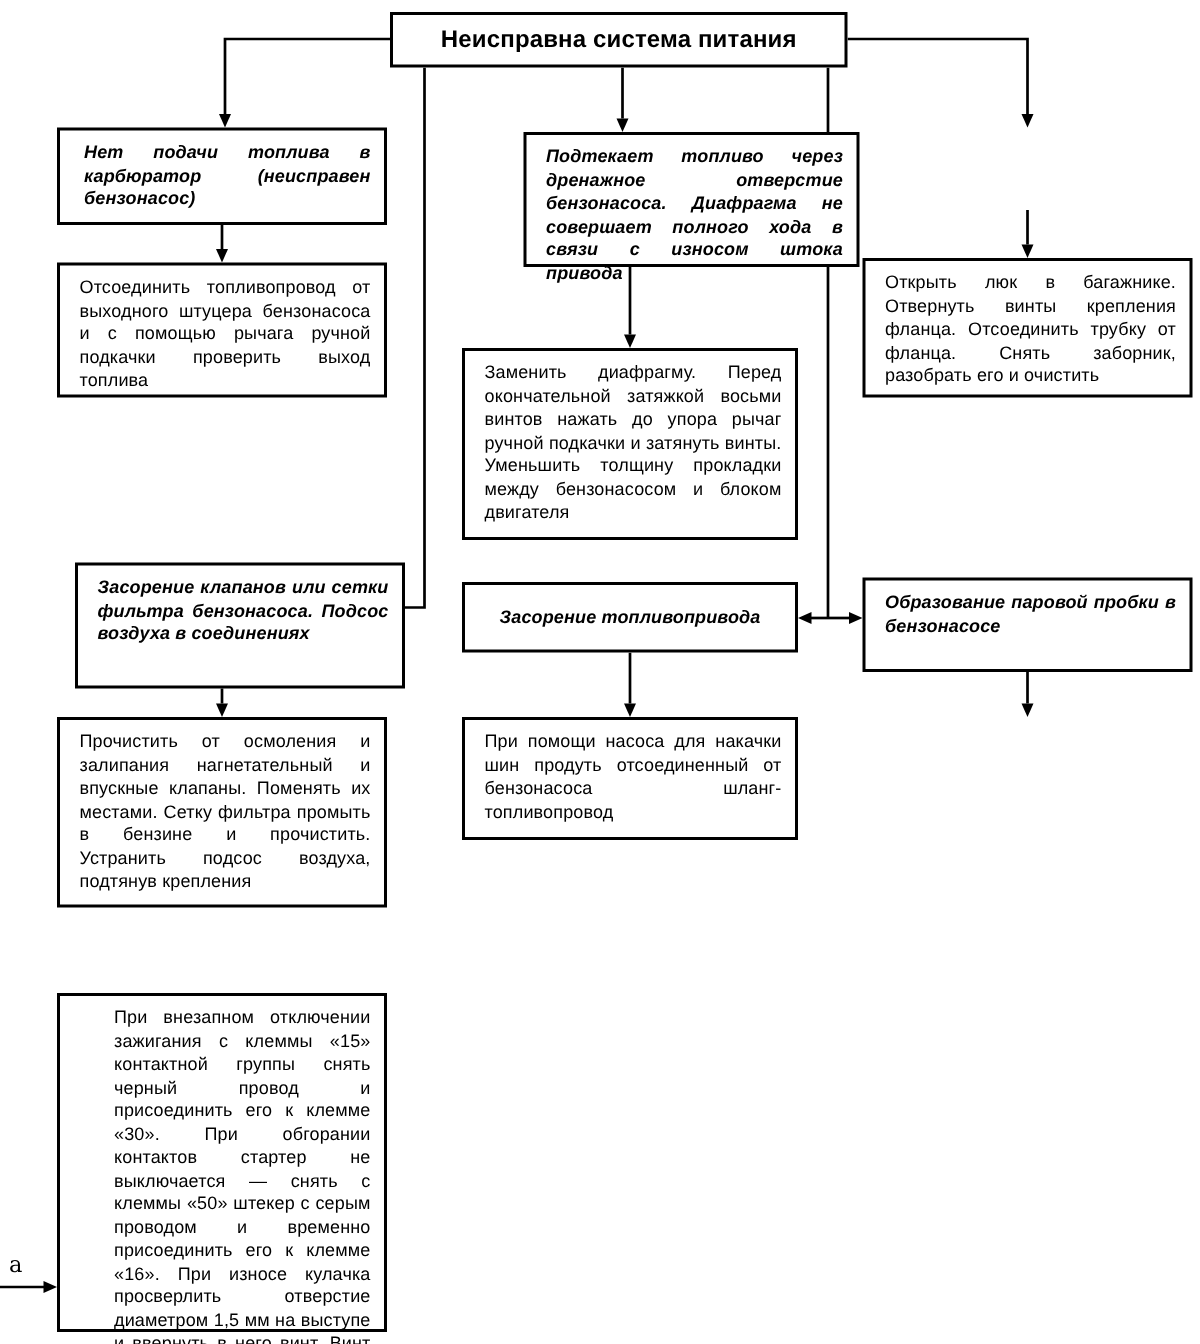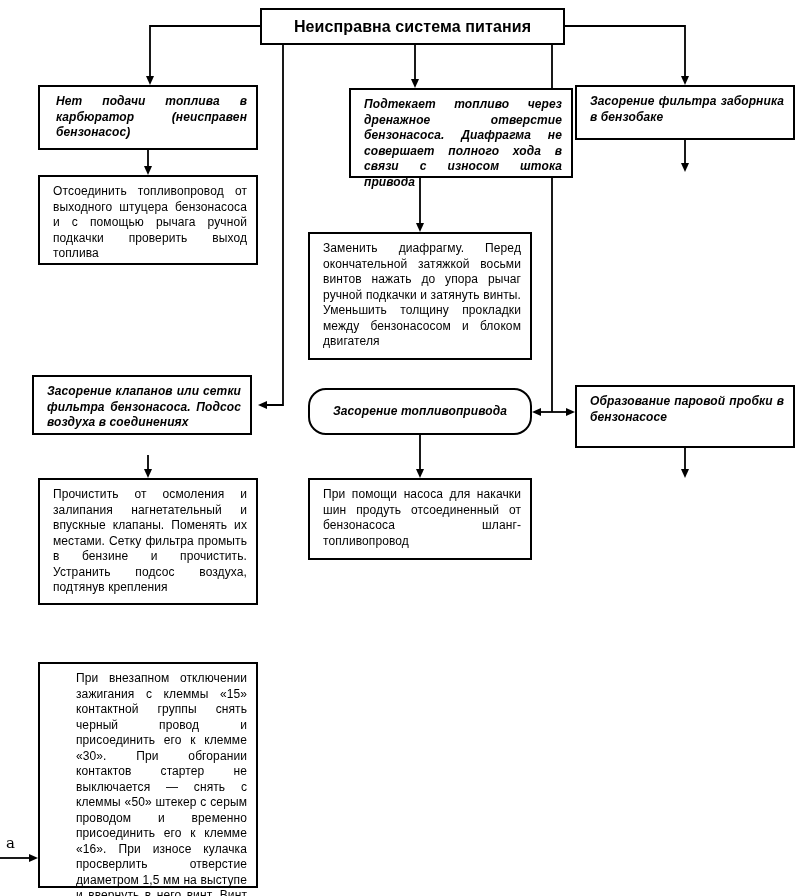--- a/index.html
+++ b/index.html
@@ -56,23 +56,23 @@
     padding: 0 8px;
   }
   
   .pos-title { left: 260px; top: 8px;  width: 305px; height: 37px; }
   .pos-c1 { left: 38px;  top: 85px;  width: 220px; height: 65px; padding-left: 16px; }
   .pos-a1 { left: 38px;  top: 175px; width: 220px; height: 90px; }
   .pos-c2 { left: 308px; top: 88px;  width: 224px; height: 90px; margin-left: 41px; }
   .pos-a2 { left: 308px; top: 232px; width: 224px; height: 128px; }
   .pos-c3 { left: 575px; top: 85px;  width: 220px; height: 55px; }
   .pos-a3 { left: 575px; top: 172px; width: 220px; height: 93px; }
-  .pos-c4 { left: 32px;  top: 375px; width: 220px; height: 60px; }
+  .pos-c4 { left: 50px;  top: 375px; width: 220px; height: 84px; }
   .pos-a4 { left: 38px;  top: 478px; width: 220px; height: 127px; }
-  .pos-c5 { left: 308px; top: 388px; width: 224px; height: 47px; border-radius: 18px; }
+  .pos-c5 { left: 308px; top: 388px; width: 224px; height: 47px; }
   .pos-a5 { left: 308px; top: 478px; width: 224px; height: 82px; }
   .pos-c6 { left: 575px; top: 385px; width: 220px; height: 63px; }
   .pos-a6 { left: 575px; top: 478px; width: 220px; height: 77px; }
   .pos-note { left: 38px; top: 662px; width: 220px; height: 226px; padding-left: 36px; }
   .note-label {
     position: absolute;
     left: 6px;
     top: 836px;
     font-family: "DejaVu Serif", serif;
     font-size: 15px;
@@ -119,21 +119,21 @@
   </svg>
 
   <div class="box title-box pos-title">Неисправна система питания</div>
 
   <div class="box cause pos-c1">Нет подачи топлива в карбюратор (неисправен бензонасос)</div>
   <div class="box pos-a1">Отсоединить топливопровод от выходного штуцера бензонасоса и с помощью рычага ручной подкачки проверить выход топлива</div>
 
   <div class="box cause pos-c2">Подтекает топливо через дренажное отверстие бензонасоса. Диафрагма не совершает полного хода в связи с износом штока привода</div>
   <div class="box pos-a2">Заменить диафрагму. Перед окончательной затяжкой восьми винтов нажать до упора рычаг ручной подкачки и затянуть винты. Уменьшить толщину прокладки между бензонасосом и блоком двигателя</div>
 
-  <div class="box cause pos-c3">Засорение фильтра заборника в бензобаке</div>
+  <div class="box pos-a3">Открыть люк в багажнике. Отвернуть винты крепления фланца. Отсоединить трубку от фланца. Снять заборник, разобрать его и очистить</div>
 
   <div class="box cause pos-c4">Засорение клапанов или сетки фильтра бензонасоса. Подсос воздуха в соединениях</div>
   <div class="box pos-a4">Прочистить от осмоления и залипания нагнетательный и впускные клапаны. Поменять их местами. Сетку фильтра промыть в бензине и прочистить. Устранить подсос воздуха, подтянув крепления</div>
 
   <div class="box cause center-box pos-c5">Засорение топливопривода</div>
   <div class="box pos-a5">При помощи насоса для накачки шин продуть отсоединенный от бензонасоса шланг-топливопровод</div>
 
   <div class="box cause pos-c6">Образование паровой пробки в бензонасосе</div>
 
   <div class="box pos-note">При внезапном отключении зажигания с клеммы «15» контактной группы снять черный провод и присоединить его к клемме «30». При обгорании контактов стартер не выключается — снять с клеммы «50» штекер с серым проводом и временно присоединить его к клемме «16». При износе кулачка просверлить отверстие диаметром 1,5 мм на выступе и ввернуть в него винт. Винт не должен доходить до валика контактной группы</div>

